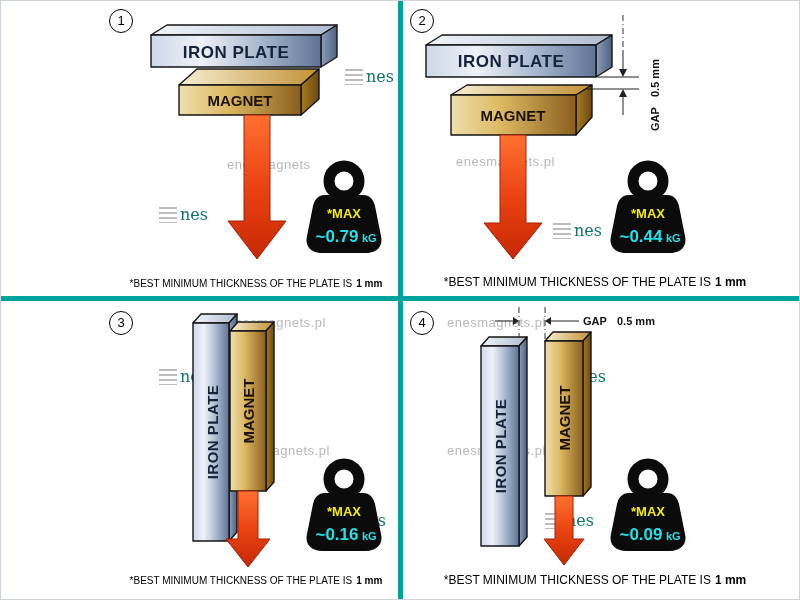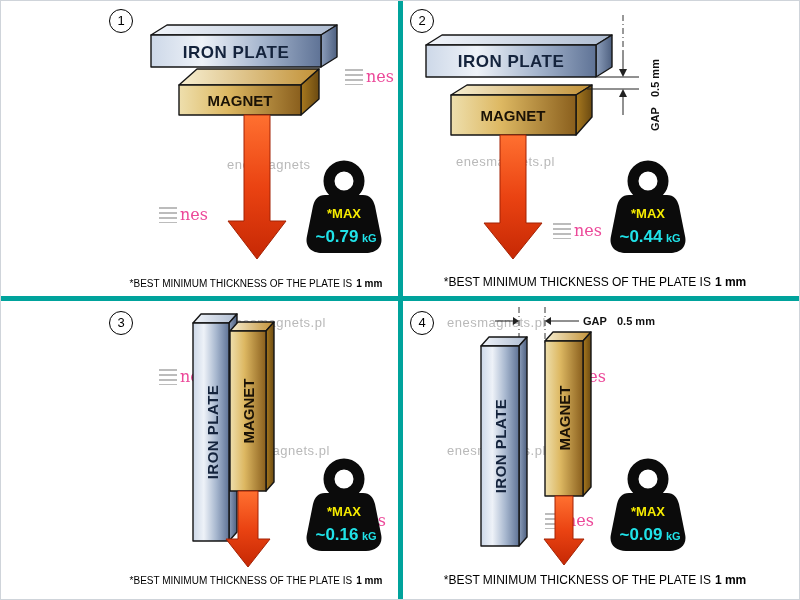--- a/index.html
+++ b/index.html
@@ -16,21 +16,21 @@
         text-align:center;line-height:22px;font-size:13px;color:#000;background:#fff;z-index:4;}
 
   .caption{position:absolute;text-align:center;color:#000;z-index:2;white-space:nowrap;}
   .caption b{margin-left:4px;}
   .cap1{left:75px;top:277px;width:360px;font-size:10px;}
   .cap2{left:425px;top:274px;width:338px;font-size:12px;}
   .cap3{left:75px;top:574px;width:360px;font-size:10px;}
   .cap4{left:425px;top:572px;width:338px;font-size:12px;}
 
   .wm-text{position:absolute;color:#b9b9b9;font-size:13px;letter-spacing:.5px;z-index:0;}
-  .enes-logo{position:absolute;display:flex;align-items:center;gap:3px;color:#ec4899;z-index:0;}
+  .enes-logo{position:absolute;display:flex;align-items:center;gap:3px;color:#0f766e;z-index:0;}
   .enes-logo .bars{width:18px;height:16px;
     background:repeating-linear-gradient(to bottom,#bcbcbc 0 2px,transparent 2px 5px);}
   .enes-logo .nes{font-family:"DejaVu Serif",serif;font-size:16px;}
 
   .lbl{font-weight:bold;font-size:17px;fill:#14233c;text-anchor:middle;letter-spacing:.5px;}
   .lblm{font-weight:bold;font-size:15px;fill:#1a1206;text-anchor:middle;}
   .lblv{font-weight:bold;font-size:15px;fill:#14233c;text-anchor:middle;dominant-baseline:central;letter-spacing:.5px;}
   .lblvm{font-weight:bold;font-size:15px;fill:#1a1206;text-anchor:middle;dominant-baseline:central;}
   .wmax{font-weight:bold;font-size:13px;fill:#F6EC00;text-anchor:middle;}
   .wval{font-weight:bold;font-size:17px;fill:#20E2E8;text-anchor:middle;}

